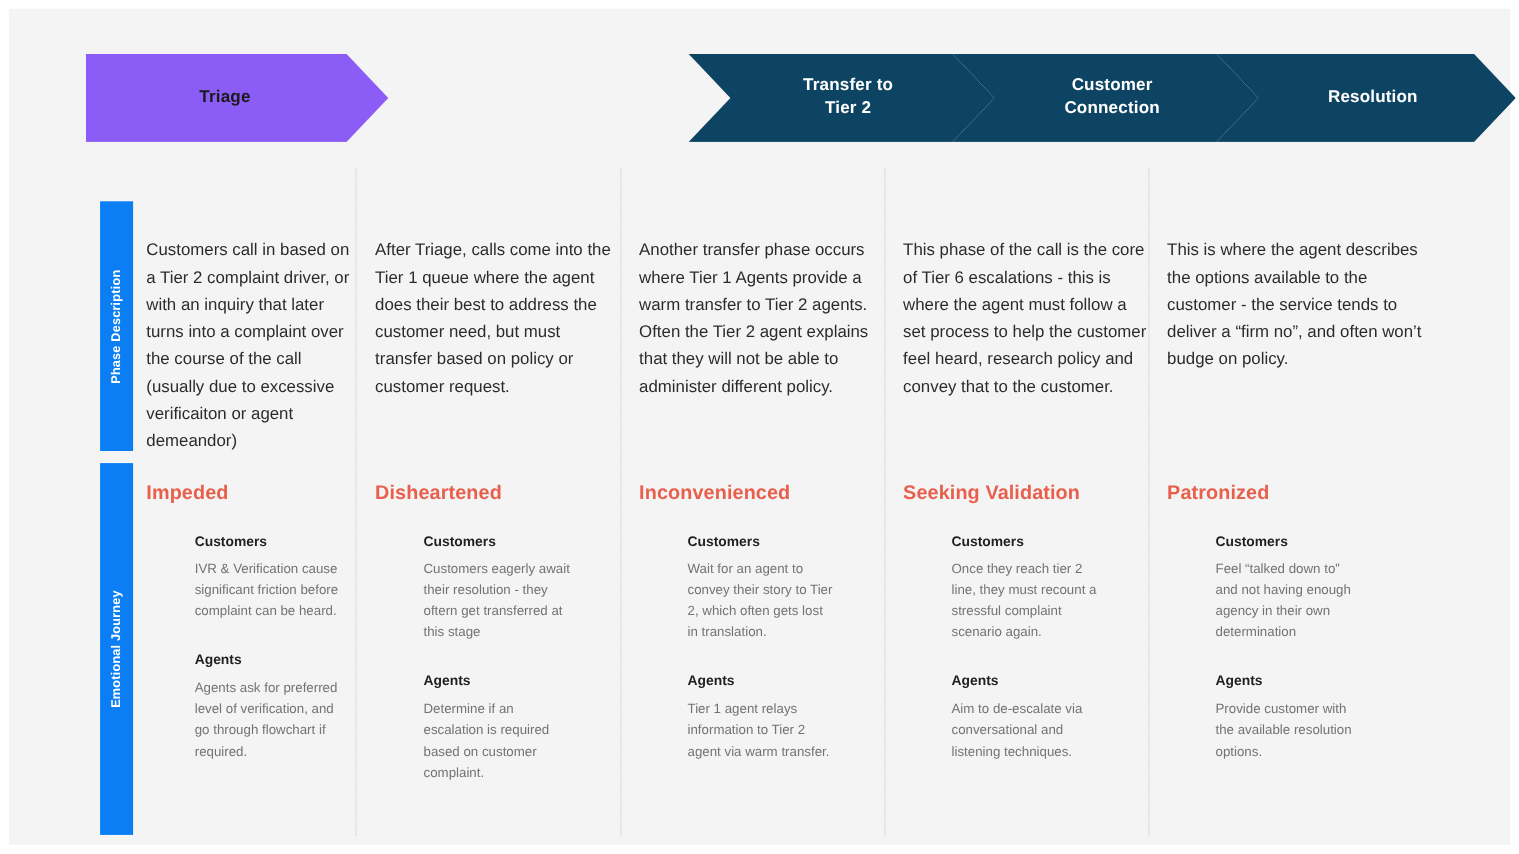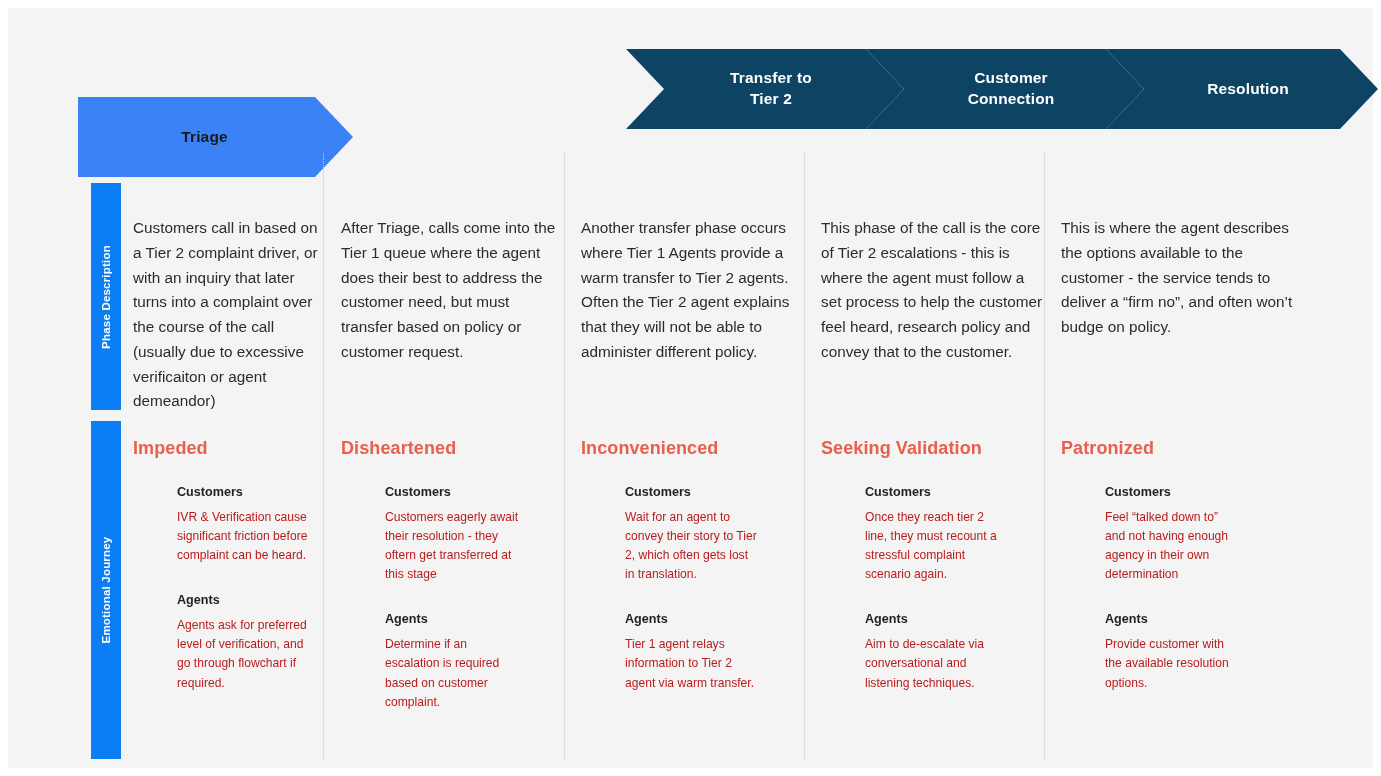--- a/index.html
+++ b/index.html
@@ -48,23 +48,22 @@
     line-height: 1.35;
     text-align: center;
     letter-spacing: .15px;
     white-space: pre-line;
     pointer-events: none;
   }
   
   .chev-1 {
     left: 0px;
     width: 275px;
-    background: #3b82f6;
+    background: #8b5cf6;
     clip-path: polygon(0 0, calc(100% - 38px) 0, 100% 50%, calc(100% - 38px) 100%, 0 100%);
-    margin-top: 48px;
   }
   .chev-1 .label { color: #1a1a1a; margin-right: 22px; }
 
   
   .chev-dark {
     background: #0e4463;
     clip-path: polygon(
       0 0,
       calc(100% - 38px) 0,
       100% 50%,
@@ -136,21 +135,21 @@
   .emo-group:last-child { margin-bottom: 0; }
   .emo-head {
     font-size: 12.6px;
     font-weight: bold;
     color: #1f1f1f;
     margin-bottom: 9px;
   }
   .emo-body {
     font-size: 12.1px;
     line-height: 1.58;
-    color: #b91c1c;
+    color: #737373;
   }
 
   
   .c1 { left: 125px;  width: 186px; }
   .c2 { left: 333px;  width: 218px; }
   .c3 { left: 573px;  width: 212px; }
   .c4 { left: 813px;  width: 222px; }
   .c5 { left: 1053px; width: 232px; }
   .emo.c1 { width: 176px; }
   .emo.c2 { width: 180px; }
@@ -188,21 +187,21 @@
   <div class="vbar vbar-phase">
     <span>Phase Description</span>
   </div>
   <div class="vbar vbar-emotion">
     <span>Emotional Journey</span>
   </div>
 
   <div class="desc c1">Customers call in based on a Tier 2 complaint driver, or with an inquiry that later turns into a complaint over the course of the call (usually due to excessive verificaiton or agent demeandor)</div>
   <div class="desc c2">After Triage, calls come into the Tier 1 queue where the agent does their best to address the customer need, but must transfer based on policy or customer request.</div>
   <div class="desc c3">Another transfer phase occurs where Tier 1 Agents provide a warm transfer to Tier 2 agents. Often the Tier 2 agent explains that they will not be able to administer different policy.</div>
-  <div class="desc c4">This phase of the call is the core of Tier 2 escalations - this is where the agent must follow a set process to help the customer feel heard, research policy and convey that to the customer.</div>
+  <div class="desc c4">This phase of the call is the core of Tier 6 escalations - this is where the agent must follow a set process to help the customer feel heard, research policy and convey that to the customer.</div>
   <div class="desc c5">This is where the agent describes the options available to the customer - the service tends to deliver a “firm no”, and often won’t budge on policy.</div>
 
   <div class="emo c1">
     <div class="emo-title">Impeded</div>
     <div class="emo-group">
       <div class="emo-head">Customers</div>
       <div class="emo-body">IVR &amp; Verification cause significant friction before complaint can be heard.</div>
     </div>
     <div class="emo-group">
       <div class="emo-head">Agents</div>

